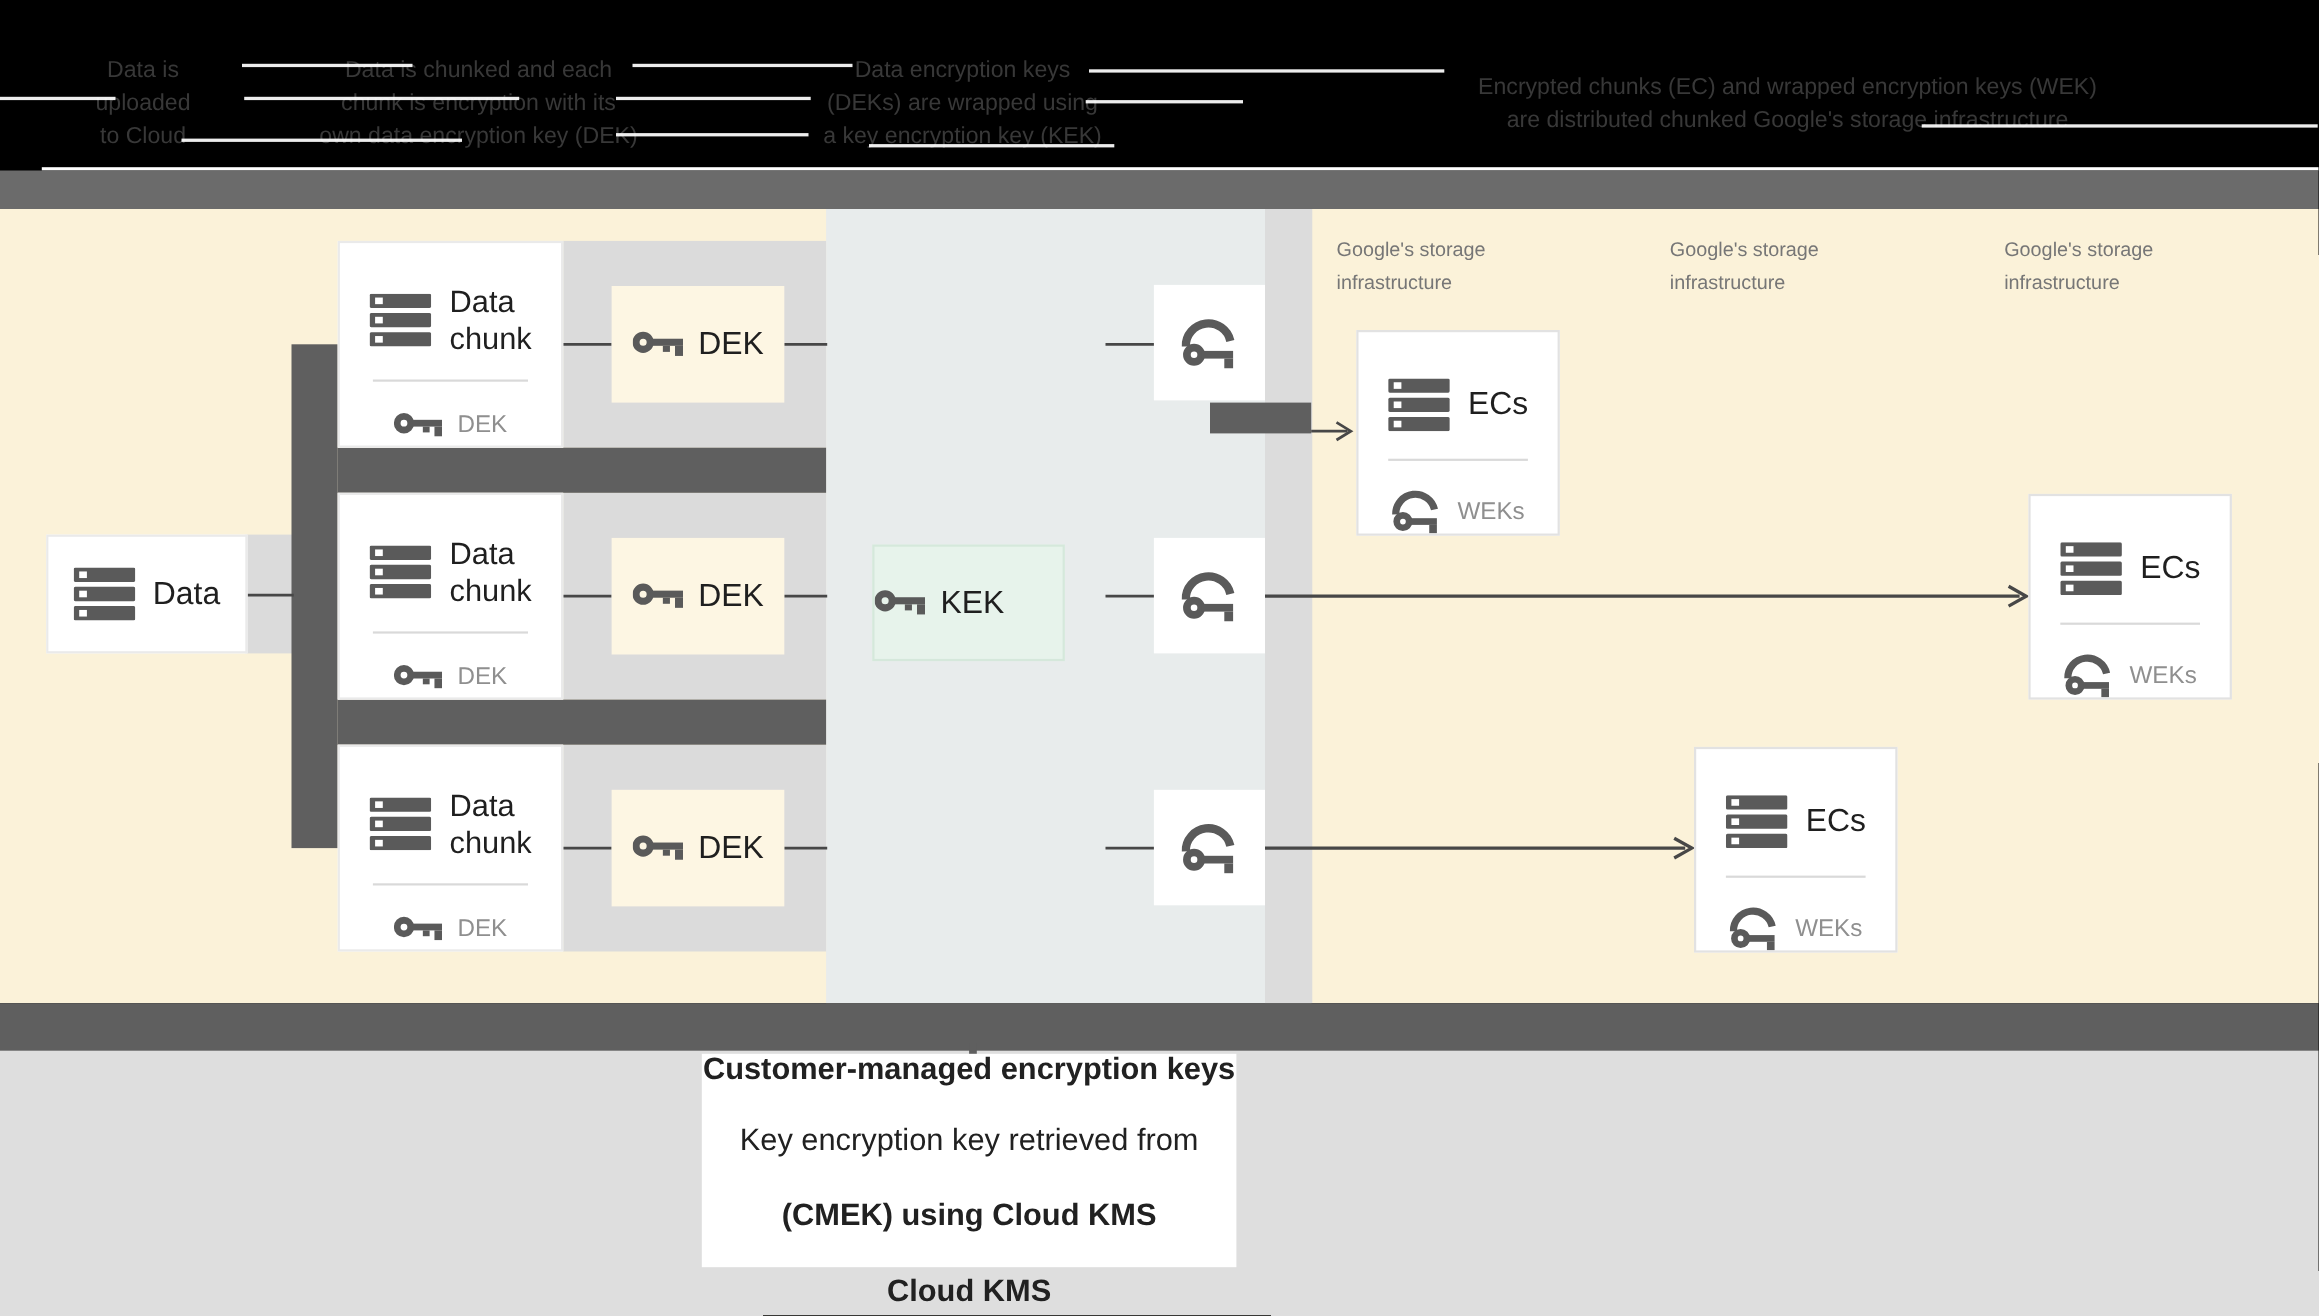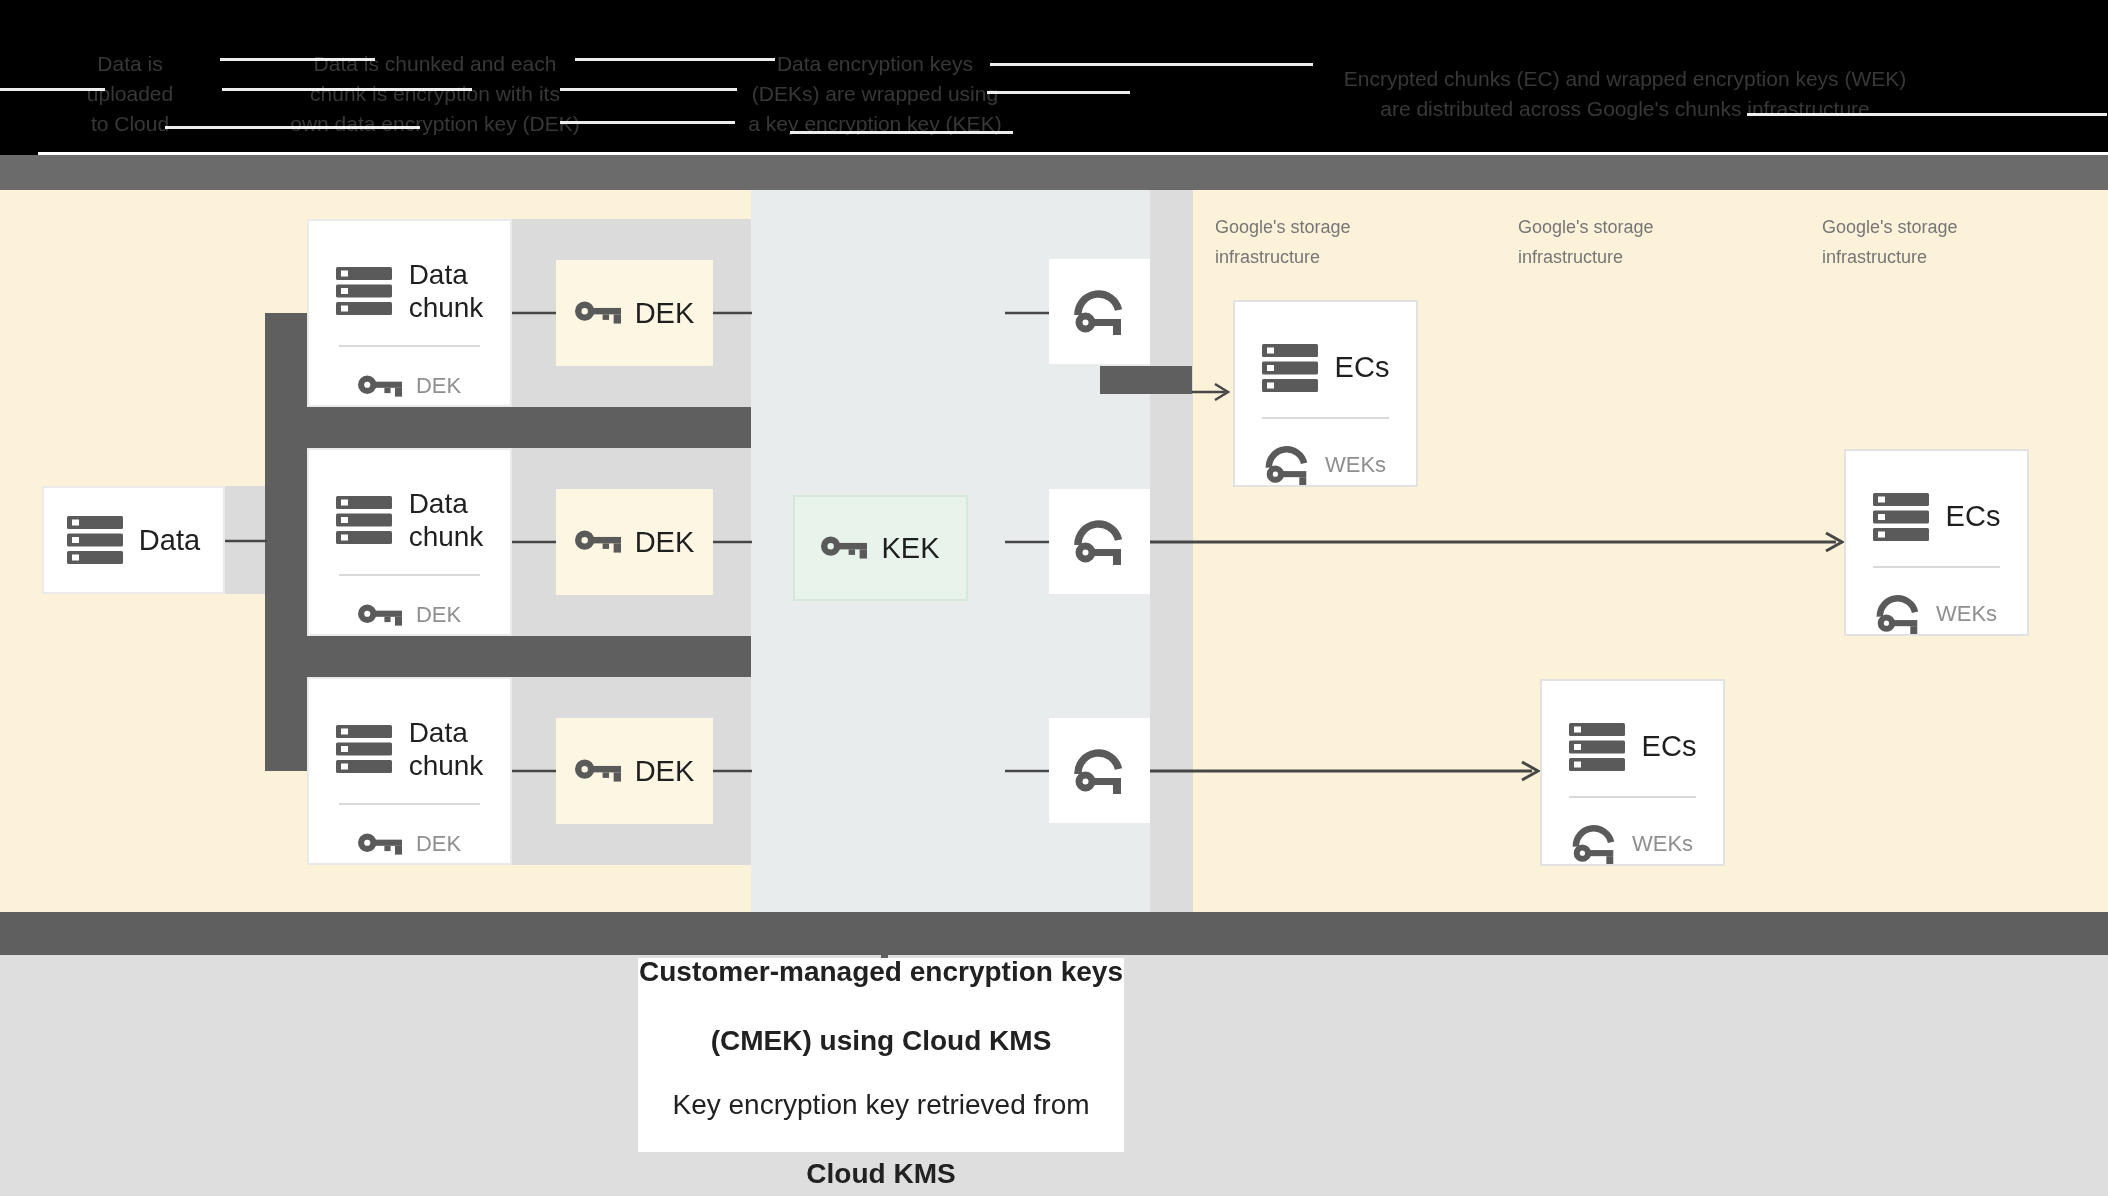--- a/index.html
+++ b/index.html
@@ -23,21 +23,21 @@
   .band{background:#DBDBDB;}
   .dark{background:#5F5F5F;}
 
   
   .white-box{background:#ffffff;border:2px solid #EAEAEA;box-sizing:border-box;}
   .ec-box{background:#ffffff;border:2px solid #E2E2E2;box-sizing:border-box;}
   .plain-box{background:#fff;box-sizing:border-box;display:flex;align-items:center;justify-content:center;}
   .dek-box{background:#FDF6E3;box-sizing:border-box;display:flex;align-items:center;
            justify-content:center;gap:14px;}
   .kek-box{background:#E7F3EB;border:2px solid #D5E8DB;box-sizing:border-box;display:flex;
-           align-items:center;justify-content:center;gap:14px;}
+           align-items:center;gap:14px;}
   .box-label{font-size:29px;color:#1F1F1F;}
   .icon{color:#5A5A5A;flex:0 0 auto;}
 
   .stack-box{display:flex;flex-direction:column;align-items:center;padding-top:24px;}
   .title-row{display:flex;align-items:center;justify-content:center;gap:17px;height:92px;}
   .title-2l{font-size:28px;line-height:33px;color:#1F1F1F;}
   .divider{width:70%;border-top:2px solid #D9D9D9;margin-top:8px;}
   .key-row{display:flex;align-items:center;gap:14px;margin-top:26px;}
   .key-sub{font-size:22px;color:#8F8F8F;}
 
@@ -100,21 +100,21 @@
       <div>chunk is encryption with its</div>
       <div>own data encryption key (DEK)</div>
     </div>
     <div class="hcol" style="left:725px;width:300px;">
       <div>Data encryption keys</div>
       <div>(DEKs) are wrapped using</div>
       <div>a key encryption key (KEK)</div>
     </div>
     <div class="hcol" style="left:1300px;width:650px;">
       <div>Encrypted chunks (EC) and wrapped encryption keys (WEK)</div>
-      <div>are distributed across Google's chunks infrastructure</div>
+      <div>are distributed chunked Google's storage infrastructure</div>
     </div>
 
     <div class="streak" style="left:220px;top:58px;width:155px;"></div>
     <div class="streak" style="left:575px;top:58px;width:200px;"></div>
     <div class="streak" style="left:990px;top:63px;width:323px;"></div>
     <div class="streak" style="left:0;top:88px;width:105px;"></div>
     <div class="streak" style="left:222px;top:88px;width:250px;"></div>
     <div class="streak" style="left:560px;top:88px;width:177px;"></div>
     <div class="streak" style="left:987px;top:91px;width:143px;"></div>
     <div class="streak" style="left:165px;top:126px;width:255px;"></div>
@@ -325,18 +325,18 @@
         </svg>
       <span class="key-sub">WEKs</span>
     </div>
   </div>
 
   <div class="abs bottom-bar"></div>
   <div class="abs bottom-bg"></div>
   <div class="abs bar-tick"></div>
   <div class="abs caption-box">
     <div class="cap-line b">Customer-managed encryption keys</div>
+    <div class="cap-line gap-top">Key encryption key retrieved from</div>
     <div class="cap-line b">(CMEK) using Cloud KMS</div>
-    <div class="cap-line gap-top">Key encryption key retrieved from</div>
     <div class="cap-line b">Cloud KMS</div>
   </div>
 
 </div>
 
 </body></html>

